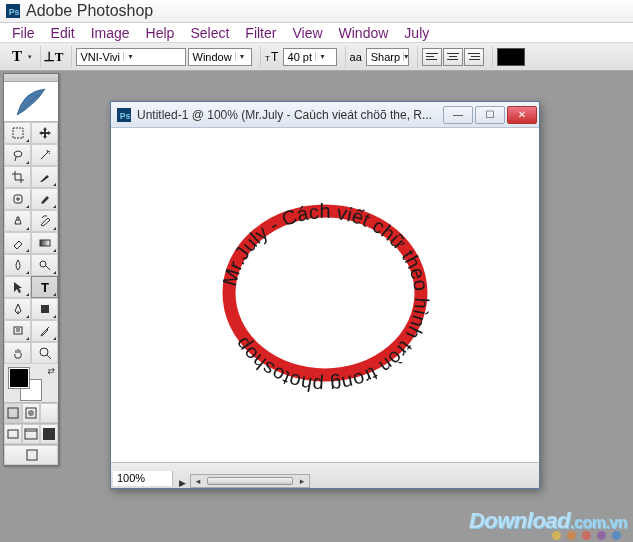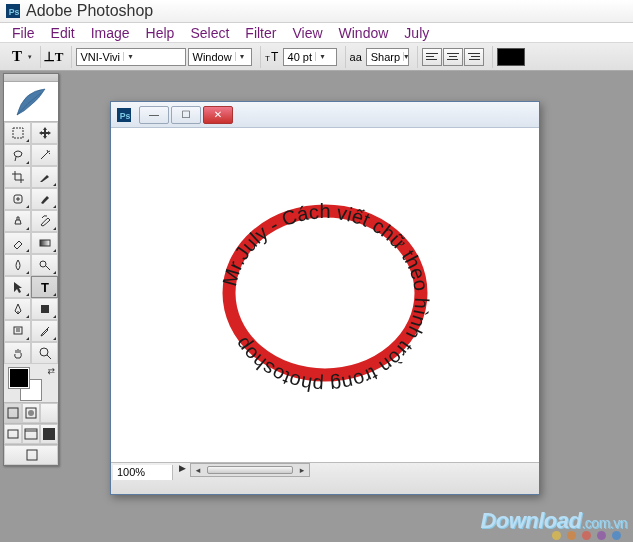--- a/index.html
+++ b/index.html
@@ -53,31 +53,31 @@
 
 .docwin { position:absolute; left:110px; top:30px; width:430px; border:1px solid #5a7aa0; background:#fff; box-shadow: 2px 3px 8px rgba(0,0,0,.35); }
 .doc-titlebar { height:26px; background: linear-gradient(#f2f6fb,#dde5ef); display:flex; align-items:center; padding:0 2px 0 6px; border-bottom:1px solid #b8c4d4; }
 .doc-ps-icon { width:14px; height:14px; margin-right:6px; }
 .doc-title { flex:1; font-size:12px; color:#333; white-space:nowrap; overflow:hidden; text-overflow:ellipsis; }
 .win-btns { display:flex; gap:0; }
 .win-btn { width:30px; height:18px; border:1px solid #9aa8bb; background:linear-gradient(#f4f7fc,#dfe6ef); display:flex; align-items:center; justify-content:center; font-size:10px; color:#333; border-radius:2px; margin-left:2px; }
 .win-btn.close { background:linear-gradient(#e78,#c9302c); color:#fff; border-color:#a33; }
 .doc-canvas { height:334px; background:#fff; position:relative; overflow:hidden; }
 .ellipse-wrap { position:absolute; left:50%; top:50%; transform:translate(-50%,-50%); }
-.doc-status { height:32px; background:linear-gradient(#eee,#ddd); border-top:1px solid #bbb; display:flex; align-items:flex-start; font-size:11px; }
+.doc-status { height:26px; background:linear-gradient(#eee,#ddd); border-top:1px solid #bbb; display:flex; align-items:flex-end; font-size:11px; }
 .zoom-box { width:60px; padding:0 4px; border-right:1px solid #bbb; background:#fff; margin:2px; height:15px; line-height:15px; }
 .status-doc { flex:1; padding:0 6px; color:#333; }
 .status-tri { padding:0 4px; color:#333; font-size:9px; }
 .mini-scroll { width:120px; height:14px; background:#e0e0e0; border:1px solid #aaa; margin-right:2px; display:flex; align-items:center; }
 .mini-scroll .arrow { width:14px; text-align:center; font-size:9px; color:#444; }
 .mini-scroll .thumb { flex:1; margin:0 2px; height:8px; background:linear-gradient(#f6f6f6,#ccc); border:1px solid #999; border-radius:2px; }
 
 
 .watermark { position:absolute; right:6px; bottom:8px; font-family: Arial, sans-serif; font-weight:bold; font-style:italic; font-size:22px; color:#b8dff5; text-shadow: 1px 1px 0 #8ecae6; letter-spacing:-0.5px; }
-.watermark .com { font-size:14px; color:#9fd2ed; font-style:normal; font-weight:normal; }
+.watermark .com { font-size:16px; color:#9fd2ed; font-style:normal; font-weight:bold; }
 .dots { position:absolute; right:12px; bottom:2px; display:flex; gap:6px; }
 .dots span { width:9px; height:9px; border-radius:50%; opacity:.6; }
 
 </style>
 </head>
 <body>
 
 <div class="titlebar">
   <svg class="ps-icon" viewBox="0 0 16 16">
       <rect width="16" height="16" fill="#0a3d6b"></rect>
@@ -353,20 +353,21 @@
         </div>
     </div>
   </div>
 
   <div class="docwin">
     <div class="doc-titlebar">
       <svg class="doc-ps-icon" viewBox="0 0 16 16">
           <rect width="16" height="16" fill="#0a3d6b"></rect>
           <text x="3" y="12" font-size="10" font-family="Arial" fill="#7ec8e3" font-weight="bold">Ps</text>
         </svg>
+      <span class="doc-title">Untitled-1 @ 100% (Mr.July - Caùch vieát chöõ the, R...</span>
       <div class="win-btns">
         <div class="win-btn">—</div>
         <div class="win-btn">☐</div>
         <div class="win-btn close">✕</div>
       </div>
     </div>
     <div class="doc-canvas">
       <div class="ellipse-wrap">
         <svg width="260" height="220" viewBox="0 0 260 220">
           <defs>

